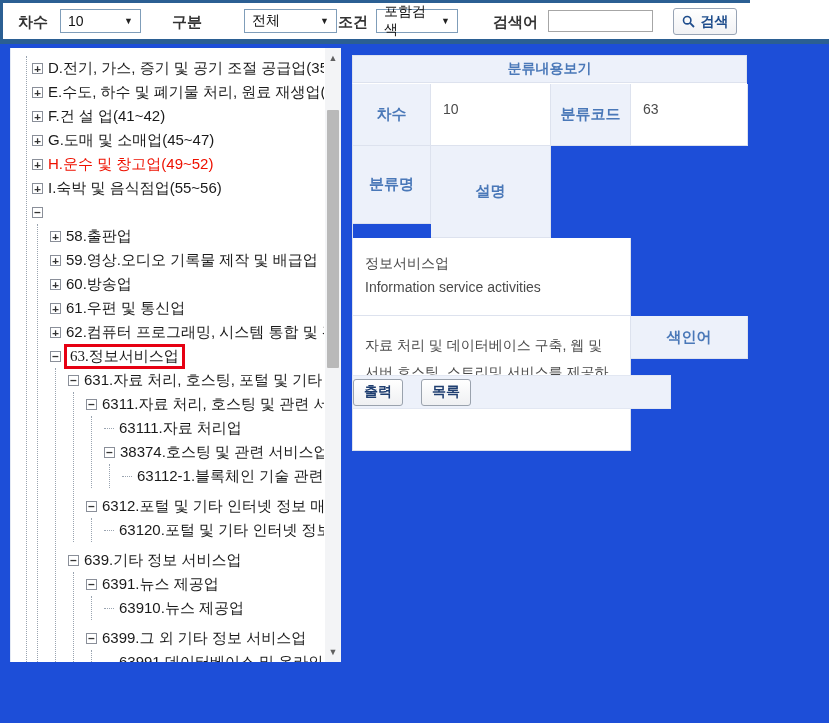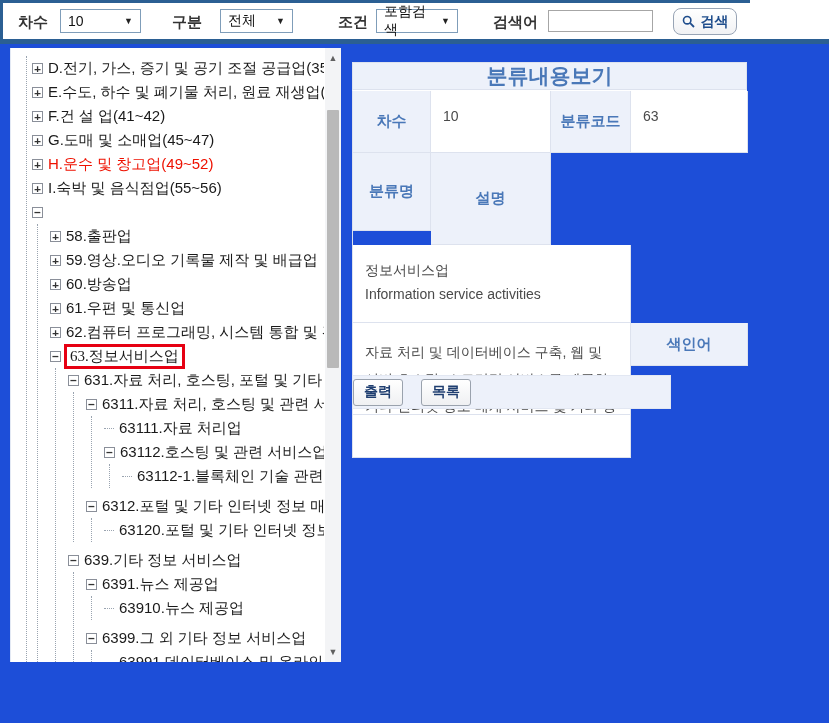--- a/index.html
+++ b/index.html
@@ -11,21 +11,21 @@
   .toolbar .top-line{position:absolute;left:0;top:0;width:750px;height:3px;background:var(--accent,#2b5f93);}
   .toolbar .left-line{position:absolute;left:0;top:0;width:3px;height:44px;background:var(--accent,#2b5f93);}
   .toolbar .bottom-line{position:absolute;left:0;top:39px;width:829px;height:5px;background:var(--accent,#2b5f93);}
   .tb-label{position:absolute;top:13px;font-size:15px;font-weight:700;color:#333;white-space:nowrap;}
   .tb-select{position:absolute;top:9px;height:24px;box-sizing:border-box;border:1px solid #7f9db9;background:#fff;
              display:flex;align-items:center;justify-content:space-between;padding:0 7px;font-size:14px;color:#111;cursor:default;}
   .tb-select .caret{font-size:9px;color:#222;margin-left:8px;}
   .tb-input{position:absolute;top:10px;height:22px;width:105px;box-sizing:border-box;border:1px solid #a6a6a6;
             font-size:14px;padding:0 5px;outline:none;}
   .tb-button{position:absolute;left:673px;top:8px;width:64px;height:27px;box-sizing:border-box;
-             border:1px solid #98a4b5;border-radius:8px;background:linear-gradient(#ffffff,#f1f2f4);
+             border:1px solid #98a4b5;border-radius:3px;background:linear-gradient(#ffffff,#f1f2f4);
              display:flex;align-items:center;justify-content:center;gap:6px;
              font-size:14px;font-weight:700;color:#1f4d8c;cursor:pointer;}
 
   
   .tree-panel{position:absolute;left:10px;top:48px;width:331px;height:614px;background:#fff;
               border-left:1px solid #e3e9f4;box-sizing:border-box;overflow:hidden;}
   .tree-scroll{position:absolute;left:0;top:0;right:17px;bottom:0;overflow:hidden;padding:8px 0 0 9px;}
   .tree ul{list-style:none;margin:0;padding:0 0 0 12px;border-left:1px dotted #9aa4b0;}
   .tree > ul{margin-left:6px;padding-left:5px;}
   .tree ul ul{margin-left:5px;}
@@ -43,21 +43,21 @@
   .vs-btn{position:absolute;left:0;width:16px;height:16px;display:flex;align-items:center;justify-content:center;
           font-size:9px;color:#606060;cursor:pointer;}
   .vs-up{top:2px;}
   .vs-down{bottom:2px;}
   .vs-thumb{position:absolute;left:2px;top:62px;width:12px;height:258px;background:#b9b9b9;border-radius:1px;cursor:grab;}
 
   
   .detail{position:absolute;left:352px;top:55px;width:395px;}
   .d-title{box-sizing:border-box;height:28px;border:1px solid var(--border-gray,#dde2ee);
            background:var(--panel-bg,#edf1fa);color:var(--head-blue,#4a78b8);
-           font-size:21px;font-weight:700;display:flex;align-items:center;justify-content:center;margin-top:7px;}
+           font-size:14px;font-weight:700;display:flex;align-items:center;justify-content:center;}
   .d-table{display:grid;grid-template-columns:78px 120px 80px 117px;border-left:1px solid var(--border-gray,#dde2ee);
            border-top:1px solid #fff;}
   .cell{box-sizing:border-box;border-right:1px solid var(--border-gray,#dde2ee);
         border-bottom:1px solid var(--border-gray,#dde2ee);}
   .hcell{background:var(--panel-bg,#edf1fa);color:var(--head-blue,#4a78b8);font-size:15px;font-weight:700;
          display:flex;align-items:center;justify-content:center;}
   .vcell{background:#fff;color:#4a4a4a;font-size:14px;padding:13px 12px;line-height:24px;}
   .r1{height:62px;}.r2{height:78px;}.r3{height:92px;}.r4{height:43px;}
   .span3{grid-column:span 3;}
   .desc{line-height:27px;padding-top:16px;}
@@ -81,21 +81,21 @@
     <div class="left-line"></div>
     <div class="bottom-line"></div>
 
     <span class="tb-label" style="left:18px">차수</span>
     <div class="tb-select" style="left:60px;width:81px">
       <span>10</span>
       <span class="caret">▼</span>
     </div>
 
     <span class="tb-label" style="left:172px">구분</span>
-    <div class="tb-select" style="left:220px;width:73px">
+    <div class="tb-select" style="left:244px;width:93px">
       <span>전체</span>
       <span class="caret">▼</span>
     </div>
 
     <span class="tb-label" style="left:338px">조건</span>
     <div class="tb-select" style="left:376px;width:82px">
       <span>포함검색</span>
       <span class="caret">▼</span>
     </div>
 
@@ -205,21 +205,21 @@
                         <ul>
                           <li>
                             <div class="trow">
                               <span class="tstub"></span>
                               <span class="tlabel">63111.자료 처리업</span>
                             </div>
                           </li>
                           <li>
                             <div class="trow">
                               <span class="tbox">−</span>
-                              <span class="tlabel">63112.호스팅 및 관련 서비스업</span>
+                              <span class="tlabel">38374.호스팅 및 관련 서비스업</span>
                             </div>
                             <ul>
                               <li>
                                 <div class="trow">
                                   <span class="tstub"></span>
                                   <span class="tlabel">63112-1.블록체인 기술 관련 호스팅 서비</span>
                                 </div>
                               </li>
                             </ul>
                           </li>

